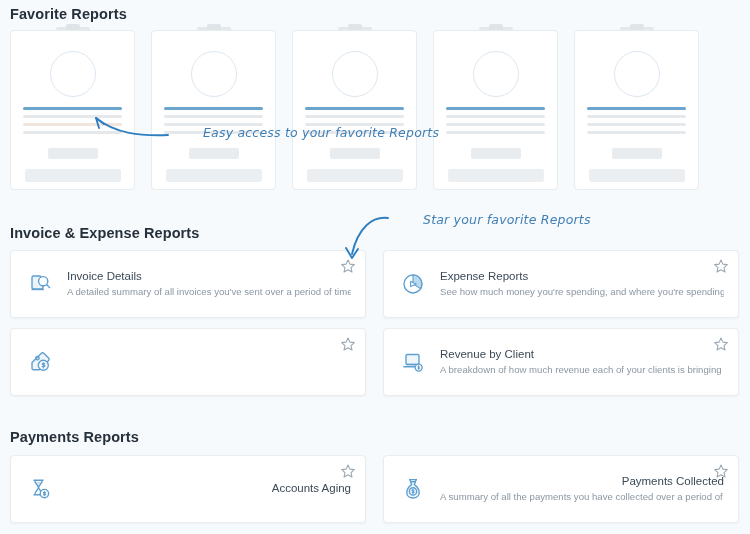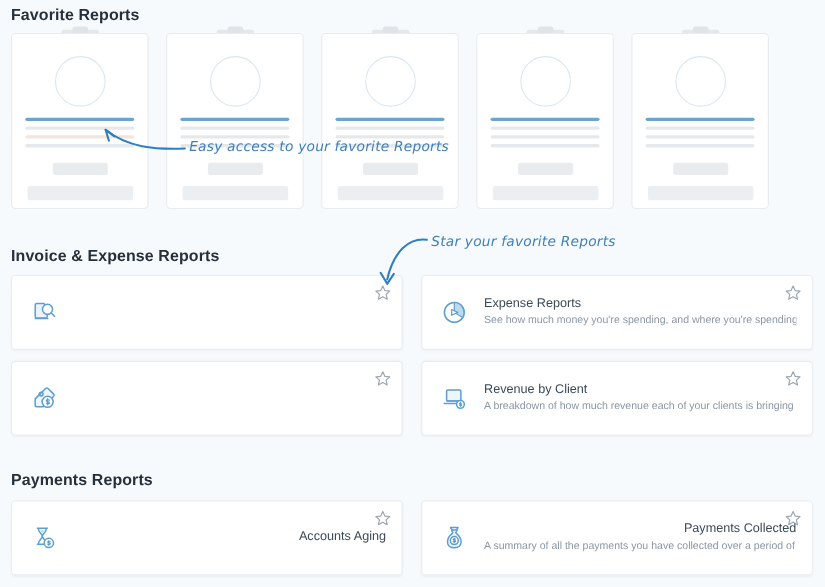--- a/index.html
+++ b/index.html
@@ -186,20 +186,21 @@
 
   
   .annot {
     position: absolute;
     font-family: "DejaVu Sans", sans-serif;
     font-size: 12.5px;
     color: #3f7fb5;
     font-style: italic;
     white-space: nowrap;
     letter-spacing: 0.2px;
+    margin-left: 31px;
   }
   #annot-fav  { left: 172px; top: 125px; }
   #annot-star { left: 392px; top: 212px; }
 
   .annot-layer {
     position: absolute;
     left: 0; top: 0;
     width: 750px; height: 534px;
     pointer-events: none;
     z-index: 5;
@@ -287,20 +288,24 @@
   <div class="report-grid" id="grid-invoice">
 
     <div class="report-card">
       <div class="card-icon">
         <svg width="26" height="26" viewBox="0 0 26 26" fill="none" stroke="currentColor" stroke-width="1.4">
           <path d="M5 6.5 A1.5 1.5 0 0 1 6.5 5 H13 L16 8.3 V16.5 A1.5 1.5 0 0 1 14.5 18 H6.5 A1.5 1.5 0 0 1 5 16.5 Z" fill="#eaf3fa"></path>
           <path d="M4.5 18.5 h12.5"></path>
           <circle cx="16.2" cy="10.2" r="4.6" fill="#ffffff"></circle>
           <path d="M19.6 13.6 L23 17"></path>
         </svg>
+      </div>
+      <div class="card-text">
+        <div class="card-title">Invoice Details</div>
+        <div class="card-desc">A detailed summary of all invoices you've sent over a period of time</div>
       </div>
       <div class="star-btn">
         <svg width="16" height="16" viewBox="0 0 24 24" fill="none" stroke="currentColor" stroke-width="1.6" stroke-linejoin="round">
           <polygon points="12,3 14.8,9.2 21.5,9.9 16.5,14.4 18,21 12,17.6 6,21 7.5,14.4 2.5,9.9 9.2,9.2"></polygon>
         </svg>
       </div>
     </div>
 
     <div class="report-card">
       <div class="card-icon">

